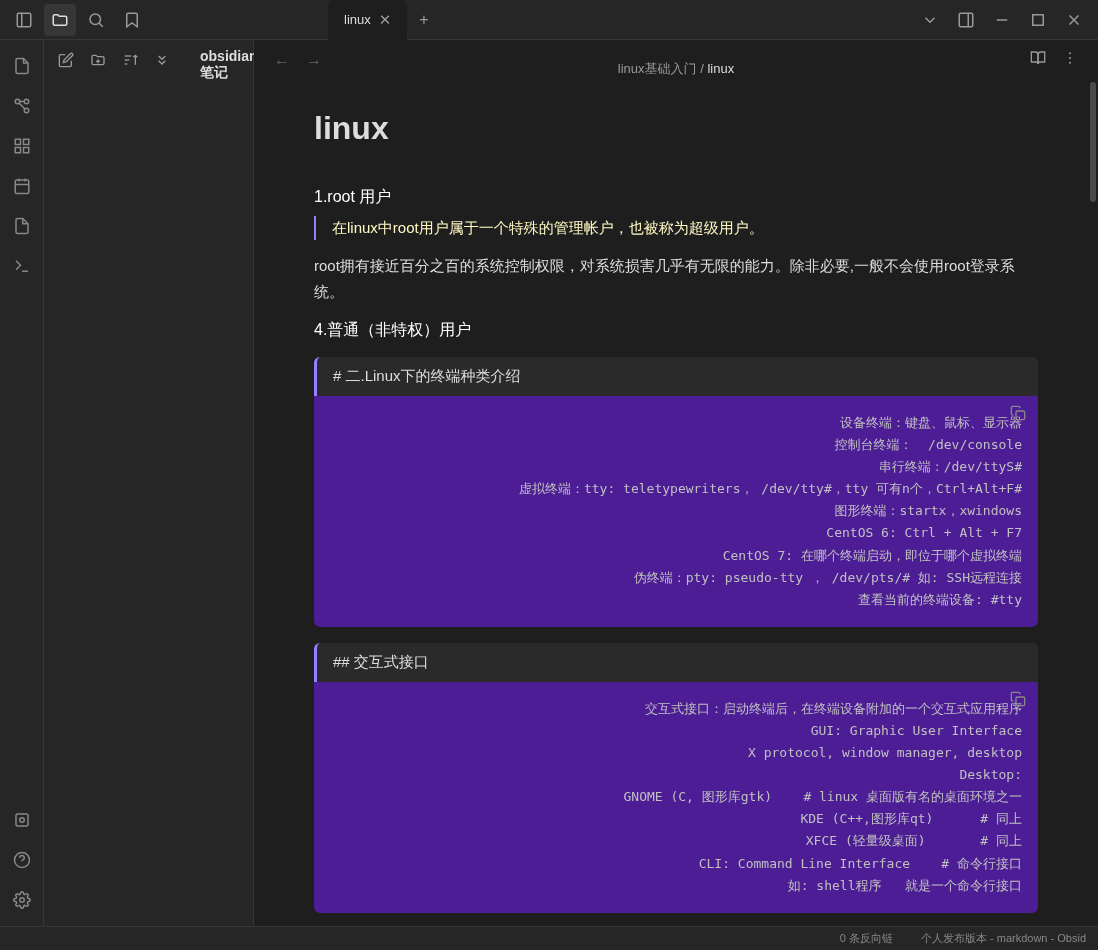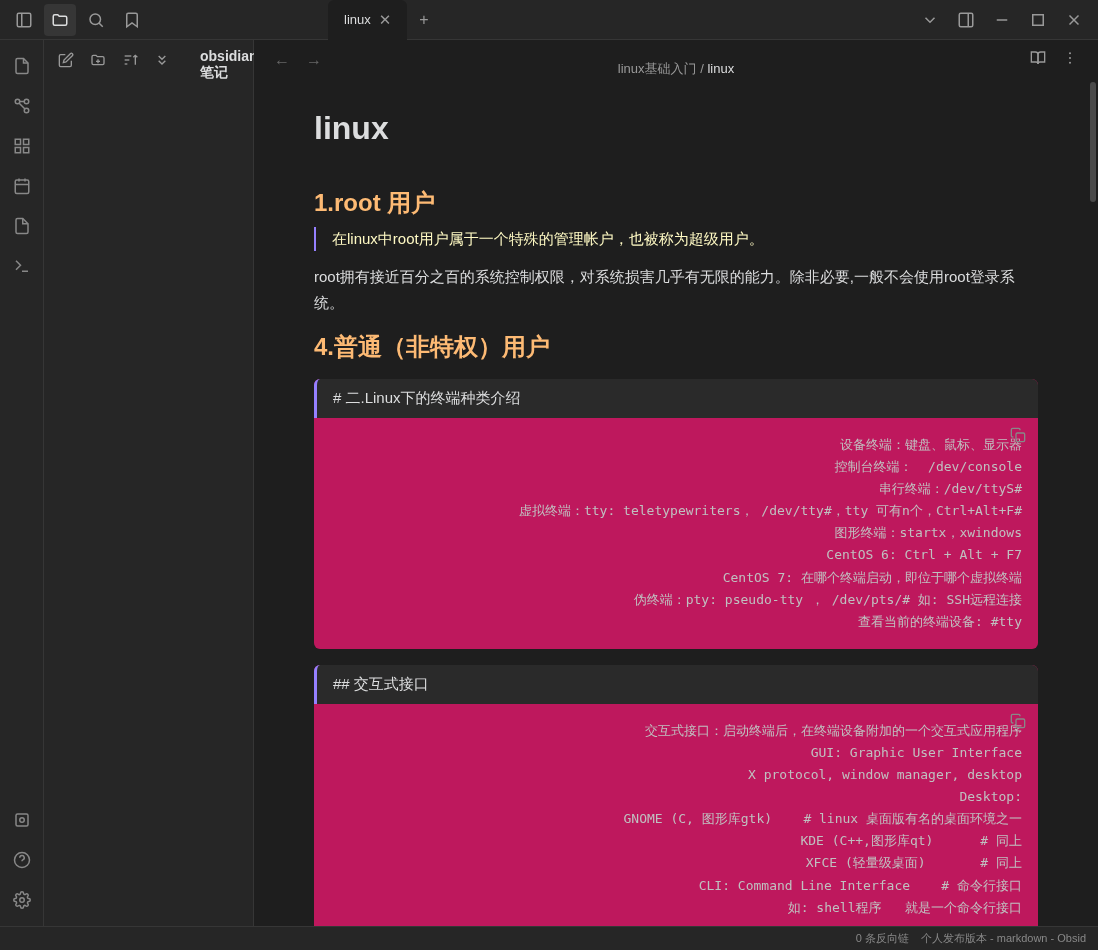--- a/index.html
+++ b/index.html
@@ -98,31 +98,31 @@
 .editor-actions { display: flex; gap: 8px; color: #999; }
 .editor-action { cursor: pointer; padding: 4px; }
 
 .editor-content {
   flex: 1; overflow-y: auto; padding: 20px 60px 40px 60px;
 }
 .note-title {
   font-size: 32px; font-weight: 700; color: #dcddde; margin-bottom: 40px; margin-top: 10px;
 }
 .h2 {
-  font-size: 24px; font-weight: 700; color: #fdba74; margin: 16px 0 8px 0;
+  font-size: 16px; font-weight: 400; color: #ffffff; margin: 16px 0 8px 0;
 }
 .quote-block {
   border-left: 2px solid #9580ff; padding-left: 16px; margin: 8px 0;
   color: #fef9c3; font-size: 15px; line-height: 1.6;
 }
 .body-text {
   color: #dcddde; font-size: 15px; line-height: 1.7; margin: 13px 0;
 }
 .code-block {
-  background: #be185d; border-radius: 6px;
+  background: #4c1d95; border-radius: 6px;
   margin: 16px 0; position: relative;
 }
 .code-header {
   border-left: 3px solid #9580ff; padding: 10px 16px;
   font-size: 15px; color: #dcddde; background: #2a2a2a;
   border-radius: 6px 6px 0 0;
 }
 .code-body {
   padding: 16px; font-family: "Consolas", monospace;
   font-size: 13px; line-height: 1.7; color: #c0c0c0;
@@ -131,21 +131,21 @@
 }
 .copy-btn {
   position: absolute; top: 48px; right: 12px;
   color: #888; cursor: pointer;
 }
 
 .statusbar {
   height: 24px; background: #262626;
   border-top: 1px solid #363636;
   display: flex; align-items: center; justify-content: flex-end;
-  padding: 0 12px; font-size: 11px; color: #888; gap: 12px;
+  padding: 0 12px; font-size: 11px; color: #888; gap: 28px;
 }
 .scrollbar-track {
   position: absolute; right: 0; top: 40px; bottom: 0; width: 10px;
 }
 .scrollbar-thumb {
   position: absolute; right: 2px; top: 2px; width: 6px; height: 120px;
   background: #4a4a4a; border-radius: 3px;
 }
 svg { width: 16px; height: 16px; }
 .titlebar svg, .ribbon svg { width: 18px; height: 18px; }

